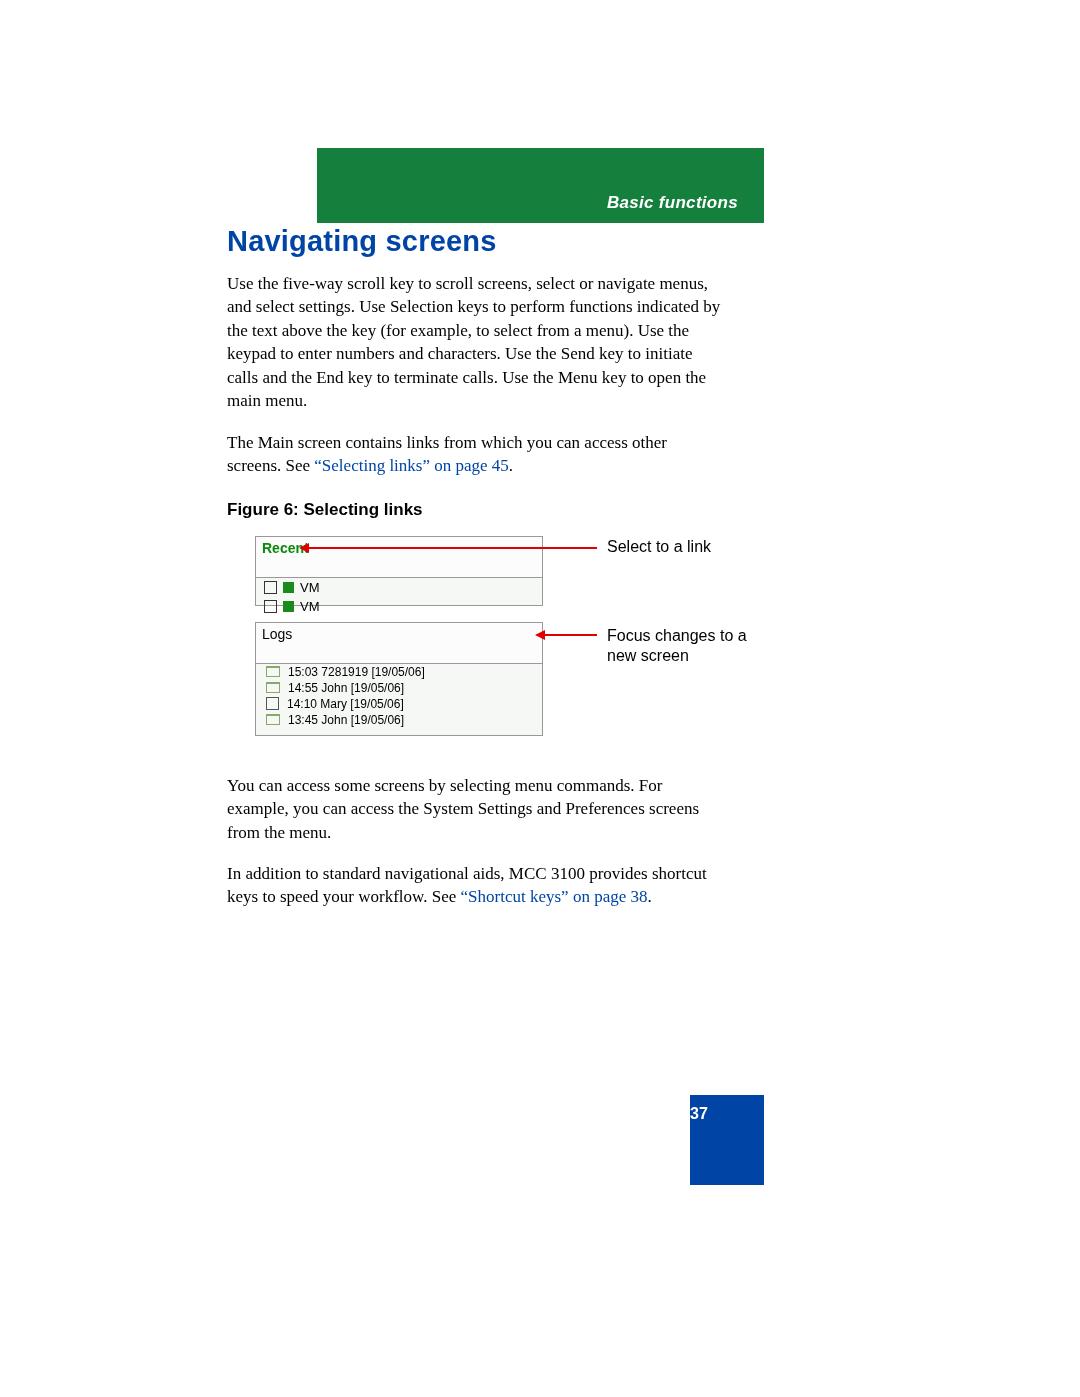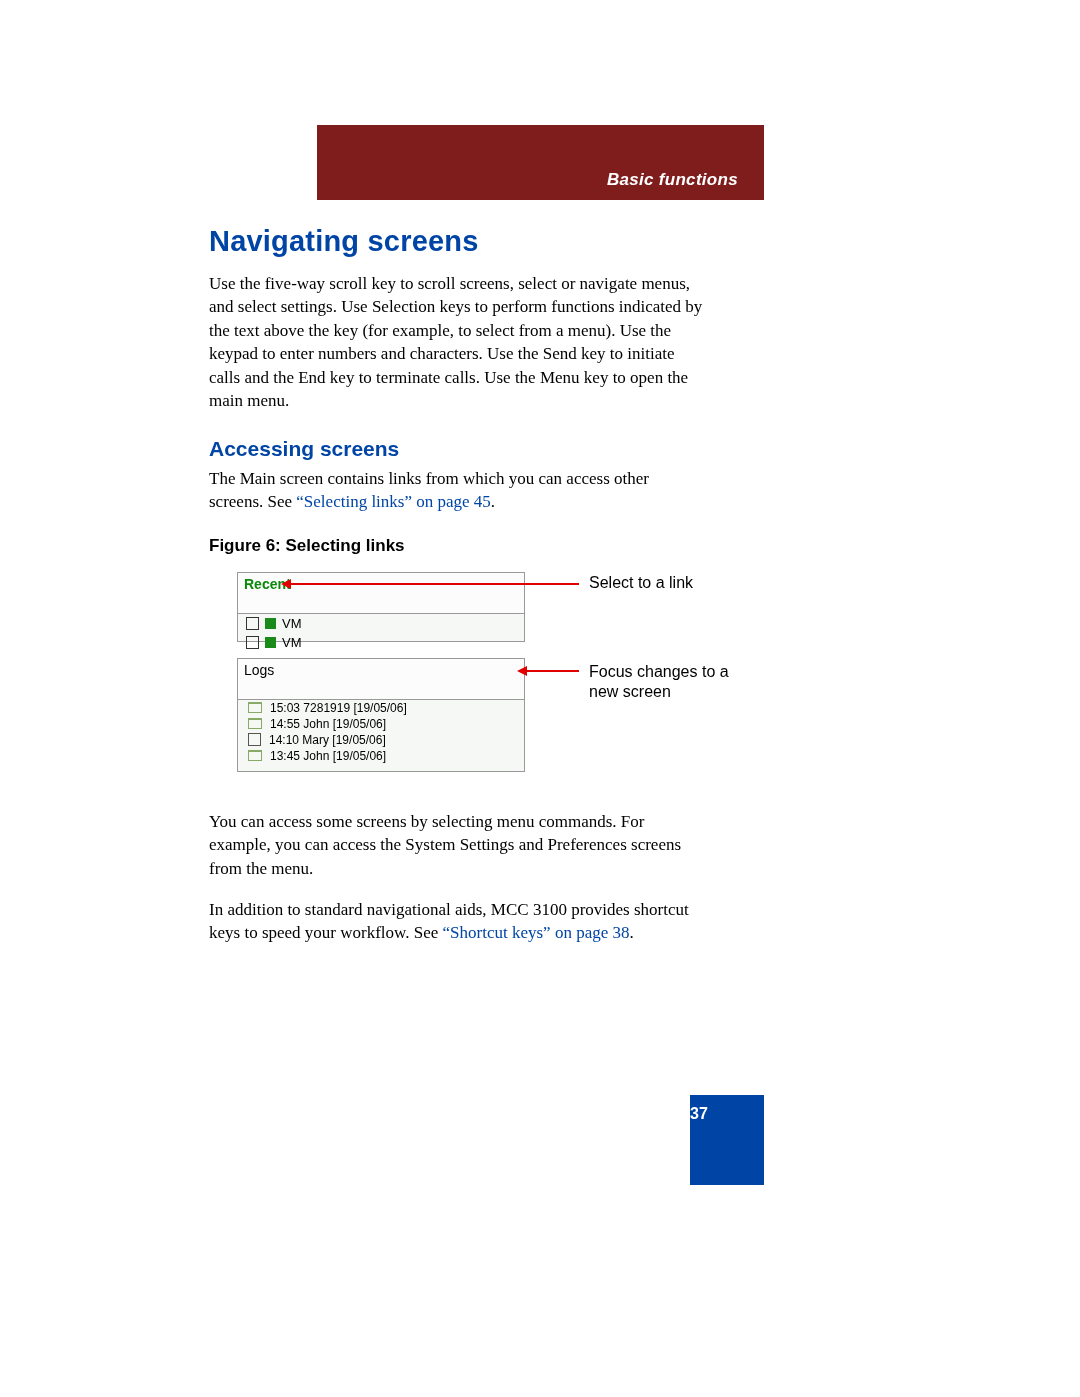--- a/index.html
+++ b/index.html
@@ -6,40 +6,40 @@
   body{
     width:1080px;
     min-height:1397px;
     position:relative;
     font-family:Arial, Helvetica, sans-serif;
     color:#000;
   }
   .header-band{
     position:absolute;
     left:317px;
-    top:125px;
+    top:148px;
     width:447px;
     height:75px;
-    background:#7f1d1d;
+    background:#15803d;
     text-align:right;
   }
   .header-label{
     position:absolute;
     right:26px;
     bottom:10px;
     color:#fff;
     font-weight:700;
     font-size:17px;
     font-style:italic;
     font-family:"Arial Black", Arial, sans-serif;
     letter-spacing:.3px;
   }
   .content{
     position:absolute;
-    left:209px;
+    left:227px;
     top:225px;
     width:498px;
   }
   h1.page-title{
     margin:0 0 14px 0;
     color:#0045a5;
     font-weight:700;
     font-size:29px;
     font-family:"Arial", Helvetica, sans-serif;
     letter-spacing:.2px;
@@ -169,21 +169,20 @@
 
 <div class="header-band">
   <span class="header-label">Basic functions</span>
 </div>
 
 <div class="content">
   <h1 class="page-title">Navigating screens</h1>
 
   <p class="body">Use the five-way scroll key to scroll screens, select or navigate menus, and select settings. Use Selection keys to perform functions indicated by the text above the key (for example, to select from a menu). Use the keypad to enter numbers and characters. Use the Send key to initiate calls and the End key to terminate calls. Use the Menu key to open the main menu.</p>
 
-  <h2 class="sub">Accessing screens</h2>
   <p class="body">
     <span>The Main screen contains links from which you can access other screens. See </span><span class="link">“Selecting links” on page 45</span><span>.</span>
   </p>
 
   <div class="fig-caption">Figure 6: Selecting links</div>
 
   <div class="figure-wrap">
 
     <div class="panel recent">
       <div class="p-title green">Recent</div>

